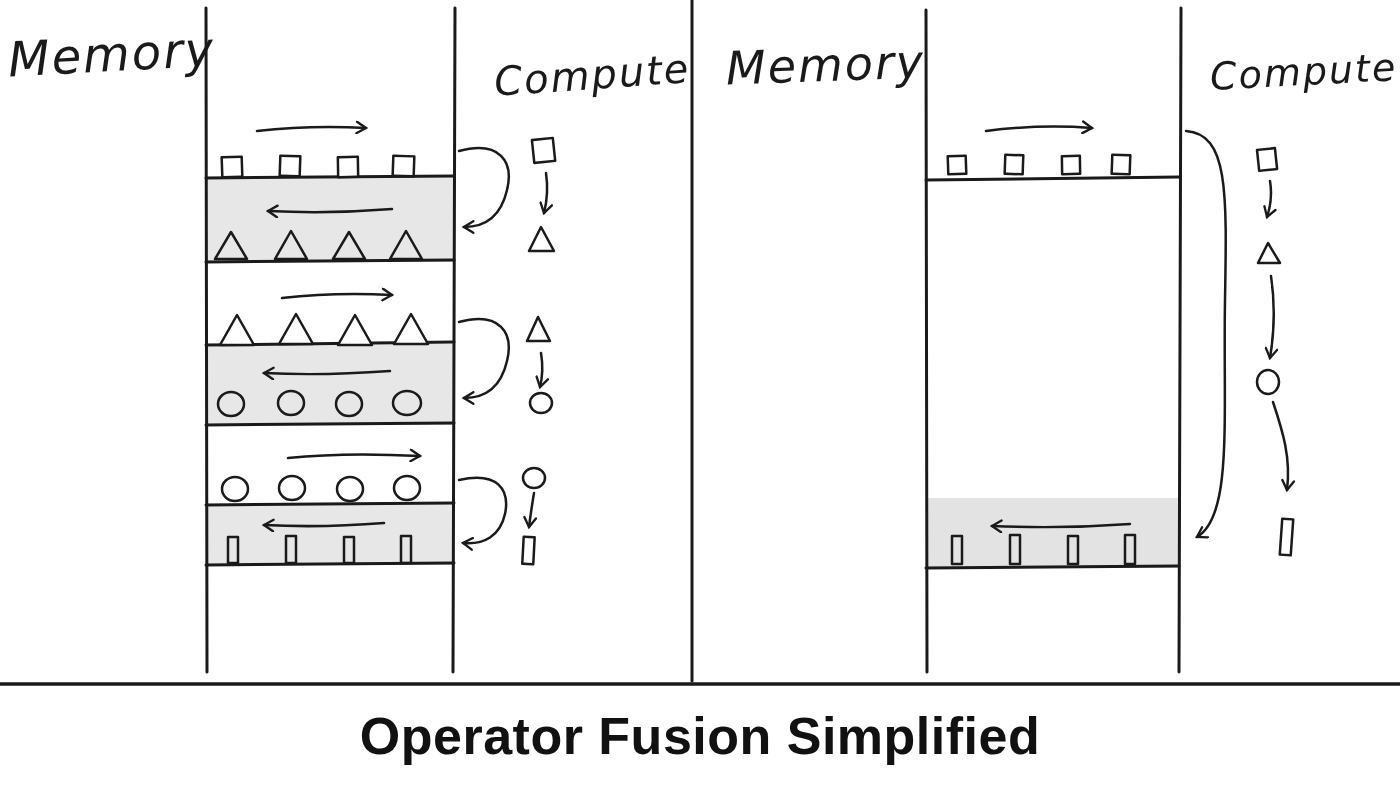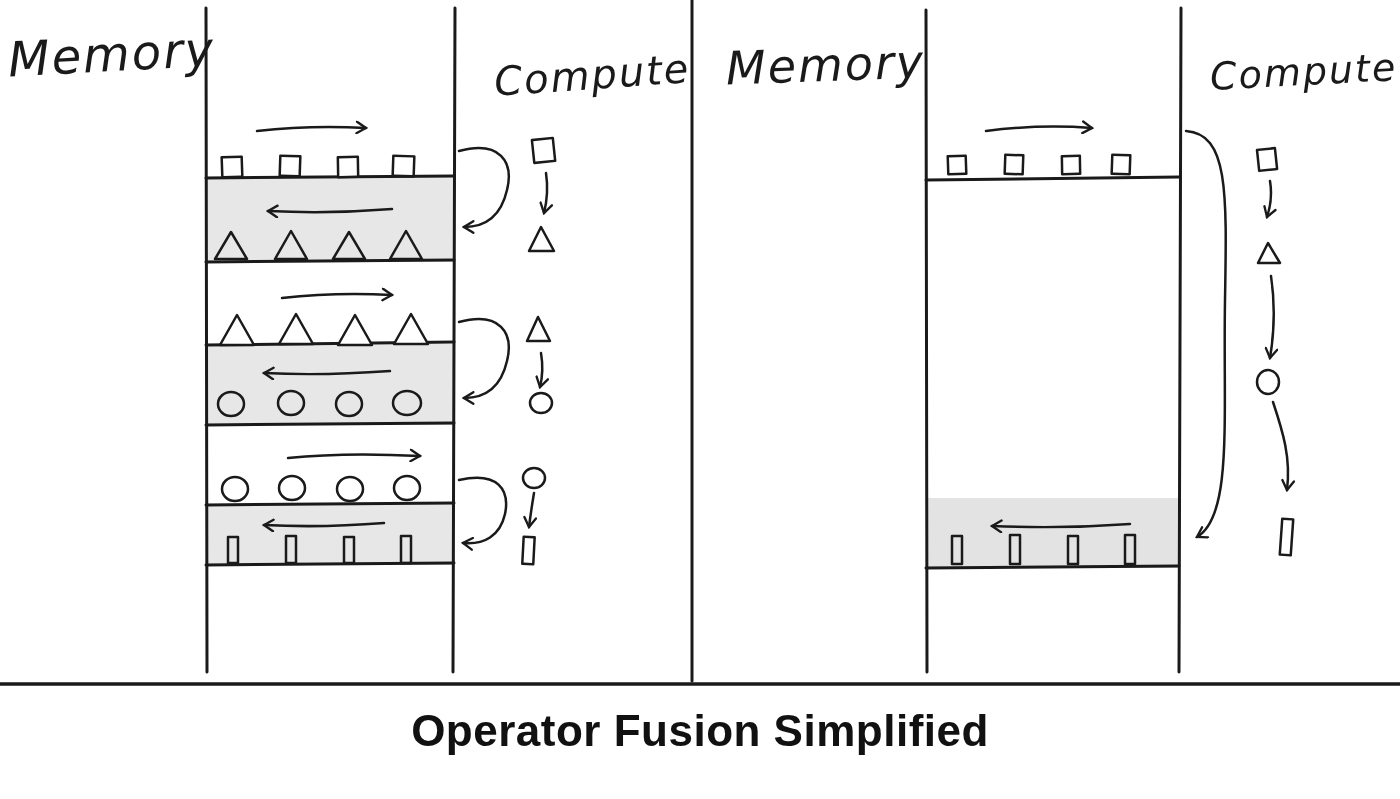--- a/index.html
+++ b/index.html
@@ -21,21 +21,21 @@
     white-space: nowrap;
   }
   .diagram-title {
     position: absolute;
     left: 0;
     top: 706px;
     width: 100%;
     text-align: center;
     font-family: "Liberation Sans", sans-serif;
     font-weight: bold;
-    font-size: 44px;
+    font-size: 52px;
     color: #111111;
     letter-spacing: 0.5px;
   }
   svg { position: absolute; left: 0; top: 0; }
   .ink { stroke: #1a1a1a; fill: none; stroke-linecap: round; stroke-linejoin: round; }
 </style>
 </head>
 <body>
 
 <div class="canvas">

